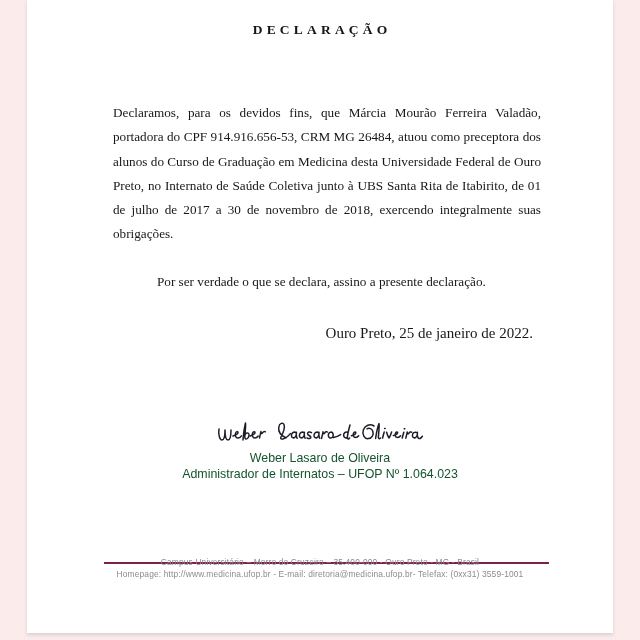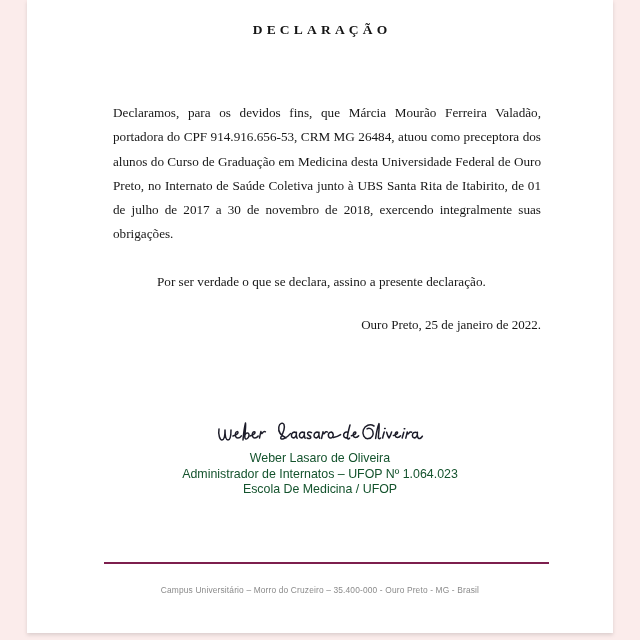--- a/index.html
+++ b/index.html
@@ -86,23 +86,23 @@
   }
 
   .date-block {
     position: absolute;
     left: 86px;
     top: 313px;
     width: 428px;
     text-align: right;
   }
   .date-line {
-    margin: 0;
-    font-family: "Liberation Serif", serif;
-    font-size: 13px;
+    margin: 8px;
+    font-family: "Liberation Serif", serif;
+    font-size: 15px;
     line-height: 24.3px;
     color: #171717;
   }
 
   
   .signature-area {
     position: absolute;
     left: 0;
     top: 416px;
     width: 586px;
@@ -127,21 +127,21 @@
     position: absolute;
     left: 77px;
     top: 562px;
     width: 445px;
     height: 2px;
     background: #7d1f4e;
   }
   .footer-text {
     position: absolute;
     left: 0;
-    top: 584px;
+    top: 556px;
     width: 586px;
     text-align: center;
     font-family: "Liberation Sans", sans-serif;
     font-size: 8.4px;
     line-height: 12.4px;
     color: #8b8b8b;
     letter-spacing: 0.15px;
   }
   .footer-text div { white-space: nowrap; }
 </style>
@@ -217,24 +217,24 @@
 
           <path d="M191.8 22.2 C192.4 19.6, 193 17.4, 193.2 16 C193.5 17.6, 193.7 18.8, 194.9 17.2 C195.7 16, 196.8 15.6, 197.6 16.2"></path>
 
           <path d="M203 16.6 C200.6 15.4, 198.4 17, 198.4 19.4 C198.4 21.6, 200.4 22.6, 202 21.2 C203.4 20, 203.6 17.8, 203.4 16.2 C203.2 18.6, 203.2 21, 204.4 22.2 C205.6 23.2, 207.4 22, 208.4 20.2"></path>
         </g>
       </svg>
 
       <div class="sig-lines">
         <div>Weber Lasaro de Oliveira</div>
         <div>Administrador de Internatos – UFOP Nº 1.064.023</div>
-        <div>Escola De Medicina / UFOP</div>
       </div>
     </div>
 
     <div class="footer-rule"></div>
 
     <div class="footer-text">
       <div>Campus Universitário – Morro do Cruzeiro – 35.400-000  -  Ouro Preto  -  MG - Brasil</div>
+      <div>Homepage: http://www.medicina.ufop.br - E-mail: diretoria@medicina.ufop.br- Telefax: (0xx31) 3559-1001</div>
     </div>
 
   </div>
 </div>
 
 </body></html>

